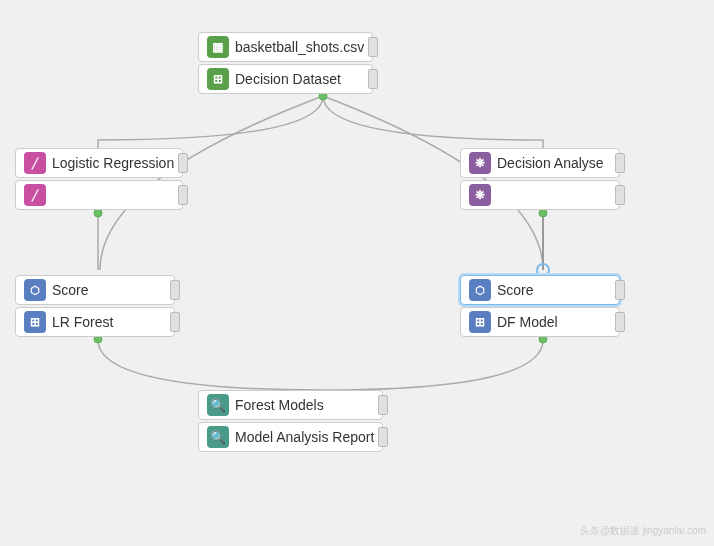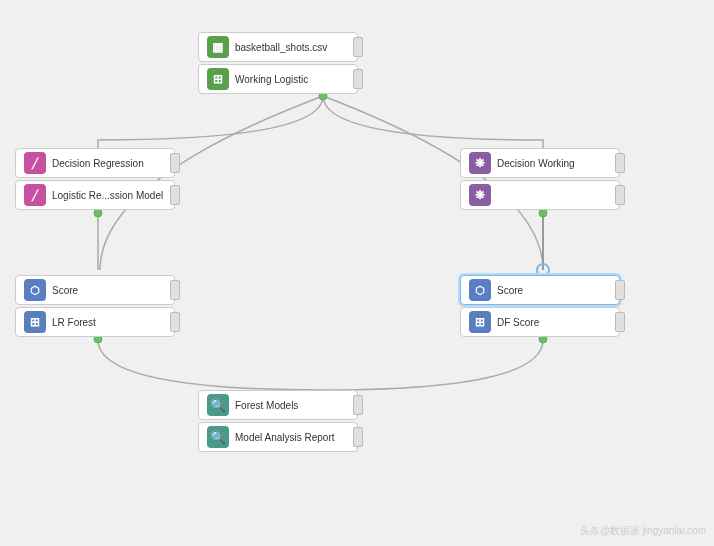--- a/index.html
+++ b/index.html
@@ -78,21 +78,21 @@
       font-weight: bold;
     }
 
     .icon-green { background: #5aa04a; }
     .icon-purple { background: #8b5ea0; }
     .icon-magenta { background: #c94fa0; }
     .icon-blue { background: #5a7fc0; }
     .icon-teal { background: #4a9a8a; }
 
     .node-label {
-      font-size: 10px;
+      font-size: 14px;
       color: #333;
       white-space: nowrap;
       overflow: hidden;
       text-overflow: ellipsis;
       flex: 1;
     }
 
     .watermark {
       position: absolute;
       bottom: 30px;
@@ -139,42 +139,41 @@
   </svg>
 
   <div class="node-group" style="left: 198px; top: 32px;">
     <div class="node-box">
       <div class="node-icon icon-green">▦</div>
       <span class="node-label">basketball_shots.csv</span>
       <div class="port-right"></div>
     </div>
     <div class="node-box">
       <div class="node-icon icon-green">⊞</div>
-      <span class="node-label">Working Logistic</span>
+      <span class="node-label">Decision Dataset</span>
       <div class="port-right"></div>
     </div>
   </div>
 
   <div class="node-group" style="left: 15px; top: 148px;">
     <div class="node-box">
       <div class="node-icon icon-magenta" style="font-size:10px;">╱</div>
-      <span class="node-label">Decision Regression</span>
+      <span class="node-label">Logistic Regression</span>
       <div class="port-right"></div>
     </div>
     <div class="node-box">
       <div class="node-icon icon-magenta" style="font-size:10px;">╱</div>
-      <span class="node-label">Logistic Re...ssion Model</span>
       <div class="port-right"></div>
     </div>
   </div>
 
   <div class="node-group" style="left: 460px; top: 148px;">
     <div class="node-box">
       <div class="node-icon icon-purple">❋</div>
-      <span class="node-label">Decision Working</span>
+      <span class="node-label">Decision Analyse</span>
       <div class="port-right"></div>
     </div>
     <div class="node-box">
       <div class="node-icon icon-purple">❋</div>
       <div class="port-right"></div>
     </div>
   </div>
 
   <div class="node-group" style="left: 15px; top: 275px;">
     <div class="node-box">
@@ -190,21 +189,21 @@
   </div>
 
   <div class="node-group" style="left: 460px; top: 275px;">
     <div class="node-box selected">
       <div class="node-icon icon-blue" style="font-size:11px;">⬡</div>
       <span class="node-label">Score</span>
       <div class="port-right"></div>
     </div>
     <div class="node-box">
       <div class="node-icon icon-blue">⊞</div>
-      <span class="node-label">DF Score</span>
+      <span class="node-label">DF Model</span>
       <div class="port-right"></div>
     </div>
   </div>
 
   <div class="node-group" style="left: 198px; top: 390px;">
     <div class="node-box">
       <div class="node-icon icon-teal" style="font-size:13px;">🔍</div>
       <span class="node-label">Forest Models</span>
       <div class="port-right"></div>
     </div>

